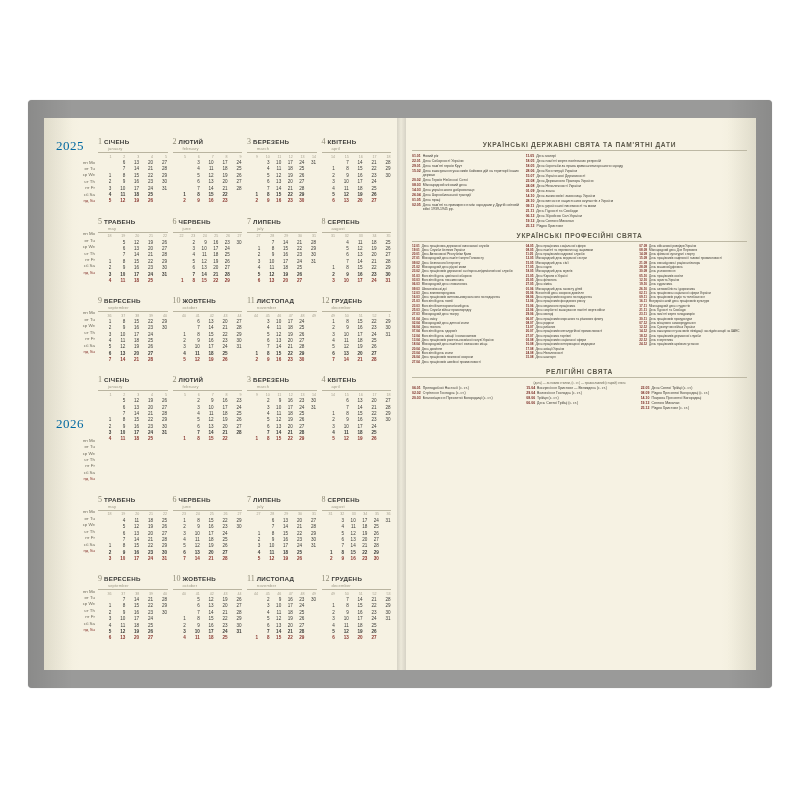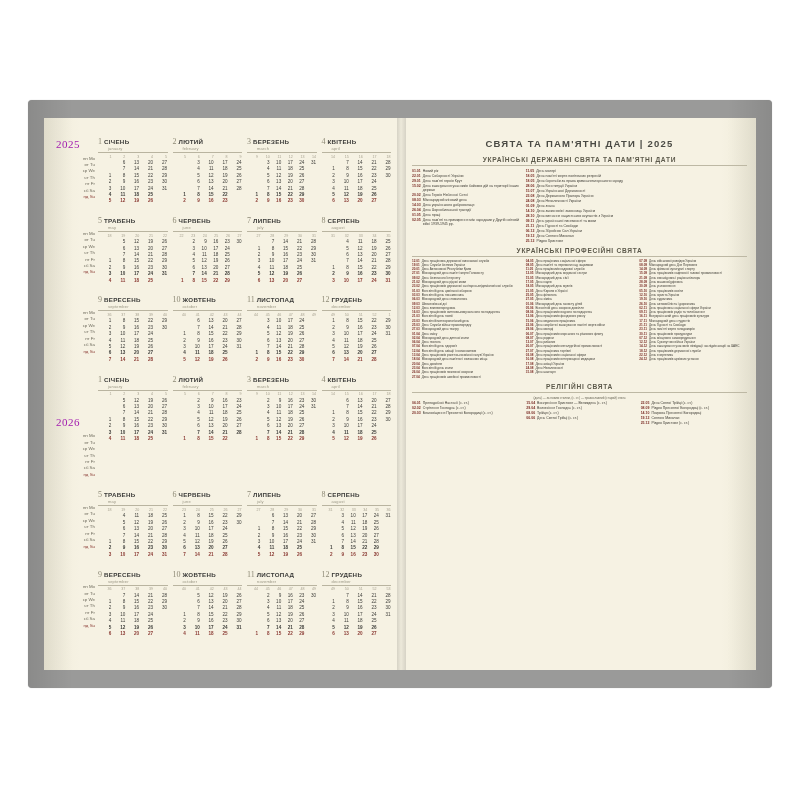--- a/index.html
+++ b/index.html
@@ -67,22 +67,22 @@
   .cal-wrap {
     position: absolute;
     left: 56px;
     top: 138px;
     width: 335px;
     height: 520px;
     color: #3a3a38;
   }
   .year-label {
     font-family: "Liberation Serif", serif;
-    font-size: 11px;
-    color: #a21caf;
+    font-size: 13px;
+    color: #0369a1;
     letter-spacing: .5px;
   }
   .year-row {
     display: flex;
     align-items: flex-start;
   }
   .months-row {
     display: flex;
     flex: 1 1 auto;
     gap: 5px;
@@ -2020,21 +2020,20 @@
                   <td class="sun"></td>
                 </tr>
               </tbody>
             </table>
           </div>
         </div>
       </div>
     </div>
 
   <div class="hol-wrap">
-    <div class="hol-title">СВЯТА ТА ПАМ'ЯТНІ ДАТИ | 2025</div>
     <div class="sec-title">УКРАЇНСЬКІ ДЕРЖАВНІ СВЯТА ТА ПАМ'ЯТНІ ДАТИ</div>
     <div class="rule"></div>
     <div class="cols3" id="state-cols">
         <div style="flex:1 1 0">
           <div>
             <div class="ent">
               <span class="d">01.01</span>
               <span class="t">Новий рік</span>
             </div>
             <div class="ent">

